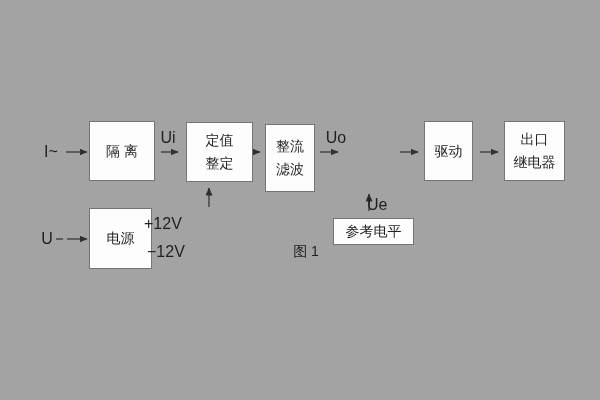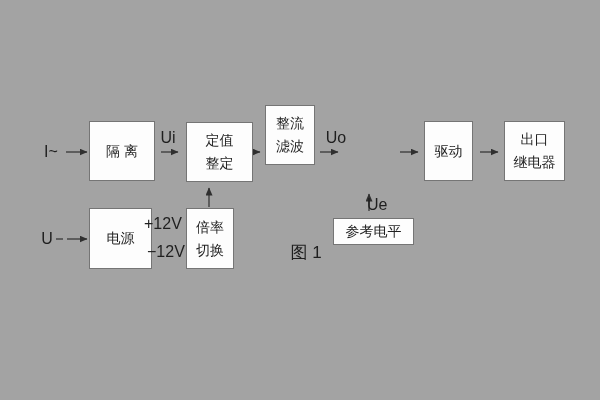--- a/index.html
+++ b/index.html
@@ -26,21 +26,21 @@
     white-space:nowrap;
   }
   .lbl{
     position:absolute;
     font-size:16px;
     color:#1f1f1f;
     white-space:nowrap;
     transform:translate(-50%,-50%);
   }
   .lbl.left-anchor{transform:translate(0,-50%);}
-  .caption{font-size:17px;}
+  .caption{font-size:14px;}
   svg.wires{position:absolute;left:0;top:0;}
   .ar{stroke:#2f2f2f;stroke-width:1.2;}
 </style>
 </head>
 <body>
 
 <div class="stage">
 
   <svg class="wires" width="600" height="400">
     <defs>
@@ -64,43 +64,39 @@
 
   <div class="box" style="left:89px;top:121px;width:66px;height:60px">
     <span>隔 离</span>
   </div>
 
   <div class="box" style="left:186px;top:122px;width:67px;height:60px">
     <span>定值</span>
     <span>整定</span>
   </div>
 
-  <div class="box" style="left:265px;top:105px;width:50px;height:60px">
+  <div class="box" style="left:265px;top:124px;width:50px;height:68px">
     <span>整流</span>
     <span>滤波</span>
   </div>
 
 
   <div class="box" style="left:504px;top:121px;width:61px;height:60px">
     <span>出口</span>
     <span>继电器</span>
   </div>
 
   <div class="box" style="left:424px;top:121px;width:49px;height:60px">
     <span>驱动</span>
   </div>
 
   <div class="box" style="left:89px;top:208px;width:63px;height:61px">
     <span>电源</span>
   </div>
 
-  <div class="box" style="left:186px;top:208px;width:48px;height:61px">
-    <span>倍率</span>
-    <span>切换</span>
-  </div>
 
   <div class="box" style="left:333px;top:218px;width:81px;height:27px">
     <span>参考电平</span>
   </div>
 
   <span class="lbl" style="left:51px;top:152px">I~</span>
   <span class="lbl" style="left:47px;top:239px">U</span>
   <span class="lbl" style="left:168px;top:138px">Ui</span>
   <span class="lbl" style="left:336px;top:138px">Uo</span>
   <span class="lbl left-anchor" style="left:367px;top:205px">Ue</span>

